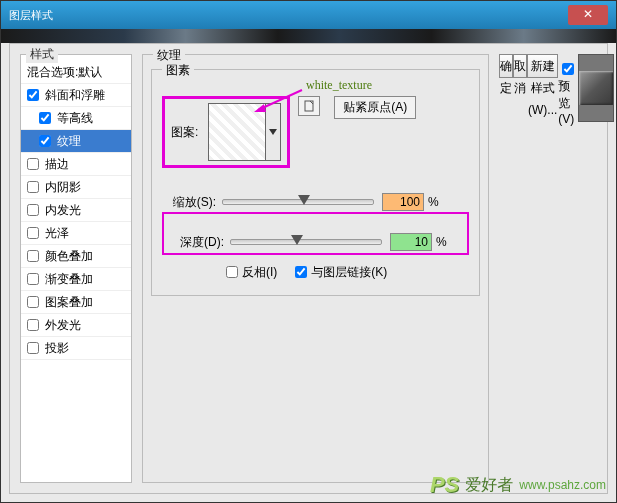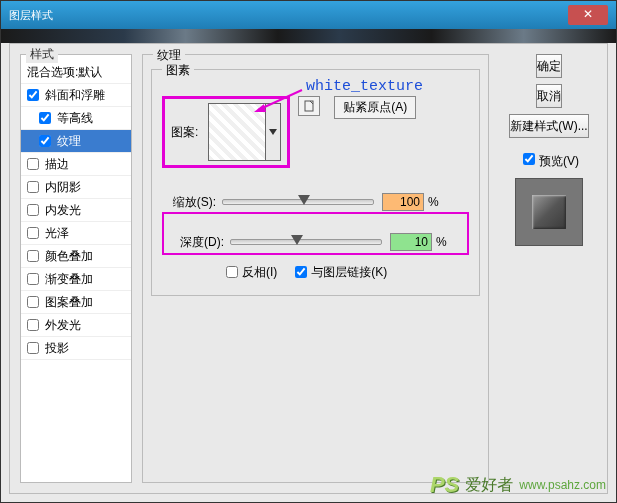--- a/index.html
+++ b/index.html
@@ -34,27 +34,27 @@
 .slider-row .lbl{width:54px;text-align:right;margin-right:6px}
 .track{position:relative;width:150px;height:4px;background:linear-gradient(#ccc,#eee);border:1px solid #999;border-radius:2px}
 .thumb{position:absolute;top:-5px;width:0;height:0;border-left:6px solid transparent;border-right:6px solid transparent;border-top:10px solid #555}
 .num{margin-left:8px;width:34px;border:1px solid #888;background:#fdba74;text-align:right;padding:0 3px;height:16px;line-height:16px}
 .num.hl{background:#8fe38f}
 .pct{margin-left:4px}
 .depth-box{border:2px solid #e400d5;padding:1px 6px}
 .check-row{display:flex;align-items:flex-start;margin:8px 0 0 60px}
 .check-row label{display:flex;align-items:center;margin-right:14px}
 .check-row input{margin-right:4px;width:12px;height:12px}
-.rightcol{position:absolute;right:8px;top:10px;width:100px;display:flex;flex-direction:column;align-items:center}
+.rightcol{position:absolute;right:8px;top:10px;width:100px;display:flex;flex-direction:row;align-items:flex-start}
 .btn{border:1px solid #888;background:linear-gradient(#fdfdfd,#e3e3e3);height:22px;margin-bottom:6px;text-align:center;line-height:22px}
 .preview-chk{display:flex;align-items:center;justify-content:center;margin:6px 0 8px 0}
 .preview-chk input{margin-right:4px;width:12px;height:12px}
 .preview-box{width:66px;height:66px;margin:0 auto;background:#777;border:1px solid #555;display:flex;align-items:center;justify-content:center}
 .preview-inner{width:34px;height:34px;background:linear-gradient(135deg,#9a9a9a,#555 50%,#3a3a3a);box-shadow:inset 1px 1px 2px #bbb,inset -1px -1px 2px #222}
-.annot{position:absolute;color:#1d4ed8;font-family:Liberation Mono, monospace;font-size:15px;pointer-events:none}
+.annot{position:absolute;color:#4d7c0f;font-family:Liberation Serif, serif;font-size:12px;pointer-events:none}
 .arrow-svg{position:absolute;pointer-events:none}
 .watermark{position:absolute;right:10px;bottom:4px;font-size:12px;color:#5ea63e;display:flex;align-items:center}
 .ps-logo{font-family:Arial;font-weight:bold;font-style:italic;font-size:22px;color:#add66b;margin-right:6px;text-shadow:1px 1px 0 #4a7a2a}
 .cn{color:#4a7a2a;font-size:16px;margin-right:6px}
 </style>
 </head>
 <body>
 
 <div class="dialog">
   <div class="titlebar">

